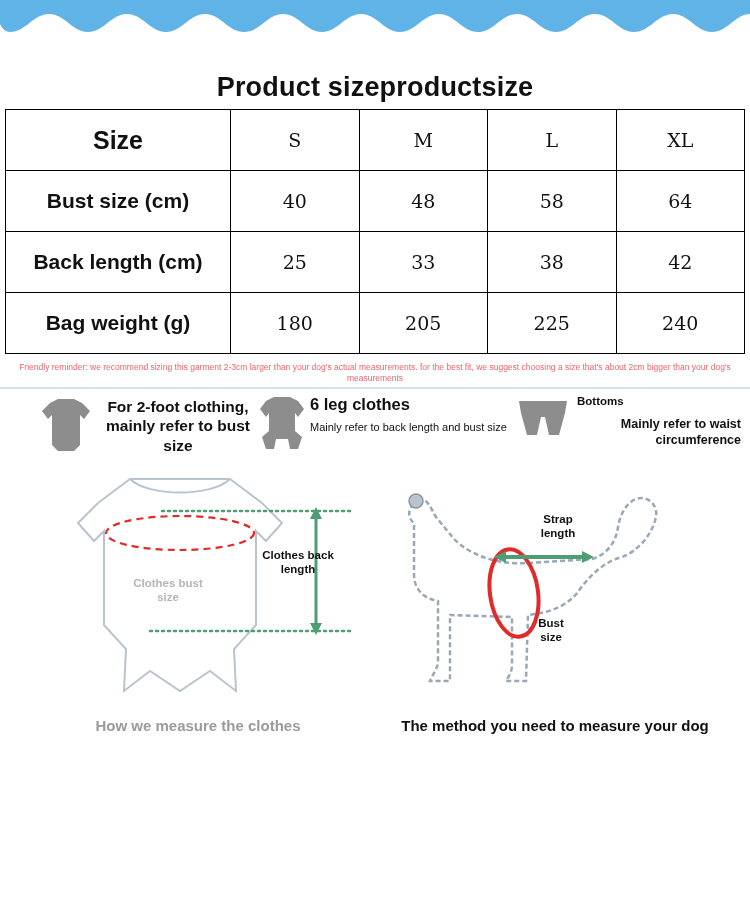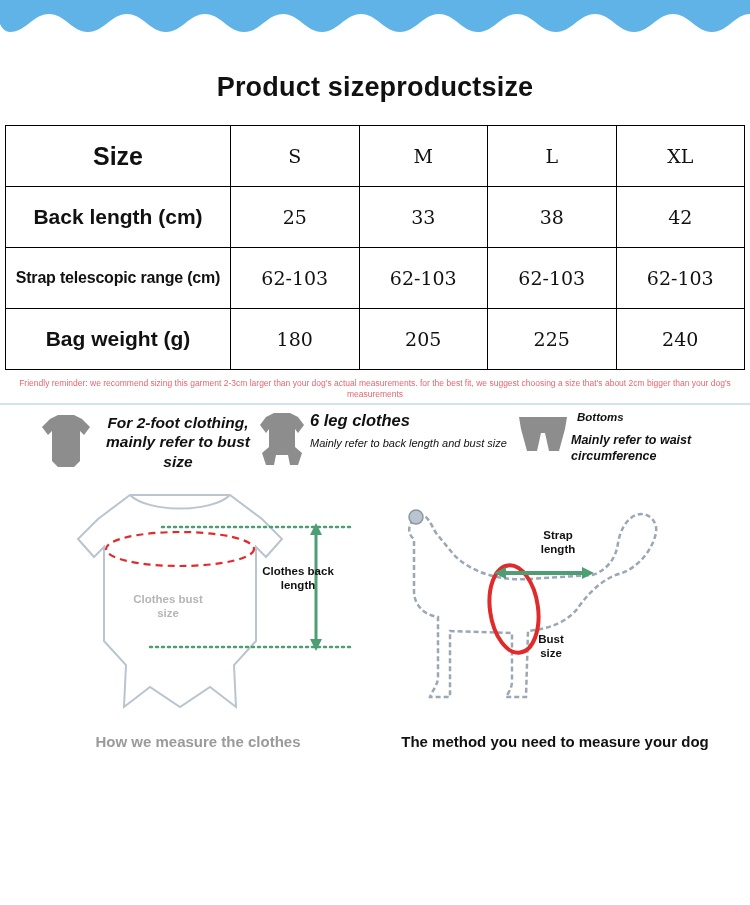--- a/index.html
+++ b/index.html
@@ -23,21 +23,21 @@
   }
   .wave-band svg {
     display: block;
   }
   .title {
     text-align: center;
     font-size: 27px;
     font-weight: bold;
     color: #111111;
     margin-top: 28px;
-    margin-bottom: 22px;
+    margin-bottom: 6px;
     letter-spacing: 0.2px;
   }
   table.size-table {
     border-collapse: collapse;
     width: 740px;
     margin: 0 auto;
     table-layout: fixed;
   }
   table.size-table td {
     border: 1px solid #000000;
@@ -107,21 +107,20 @@
   .ib2 { left: 258px; }
   .ib3 { left: 515px; }
   .icon-shape {
     position: absolute;
     top: 4px;
     left: 0;
   }
   .icon-text {
     position: absolute;
     color: #111111;
-    font-style: italic;
   }
   .t1 {
     left: 58px;
     top: 4px;
     width: 160px;
     font-size: 15.5px;
     font-weight: bold;
     line-height: 1.25;
     text-align: center;
   }
@@ -148,21 +147,21 @@
     font-weight: bold;
     text-align: left;
   }
   .t3b {
     left: 56px;
     top: 24px;
     width: 170px;
     font-size: 12.5px;
     font-weight: bold;
     line-height: 1.25;
-    text-align: left;
+    text-align: right;
   }
   .diagrams {
     position: relative;
     width: 750px;
     height: 290px;
   }
   .cap {
     position: absolute;
     font-size: 15px;
     font-weight: bold;
@@ -248,32 +247,32 @@
 <table class="size-table">
   <tbody>
       <tr class="head">
     <td class="rowlabel">Size</td>
     <td class="val">S</td>
     <td class="val">M</td>
     <td class="val">L</td>
     <td class="val">XL</td>
   </tr>
   <tr>
+    <td class="rowlabel">Bust size (cm)</td>
+    <td class="val">40</td>
+    <td class="val">48</td>
+    <td class="val">58</td>
+    <td class="val">64</td>
+  </tr>
+  <tr>
     <td class="rowlabel">Back length (cm)</td>
     <td class="val">25</td>
     <td class="val">33</td>
     <td class="val">38</td>
     <td class="val">42</td>
-  </tr>
-  <tr>
-    <td class="rowlabel small">Strap telescopic range (cm)</td>
-    <td class="val">62-103</td>
-    <td class="val">62-103</td>
-    <td class="val">62-103</td>
-    <td class="val">62-103</td>
   </tr>
   <tr>
     <td class="rowlabel">Bag weight (g)</td>
     <td class="val">180</td>
     <td class="val">205</td>
     <td class="val">225</td>
     <td class="val">240</td>
   </tr>
 </tbody>
   </table>

